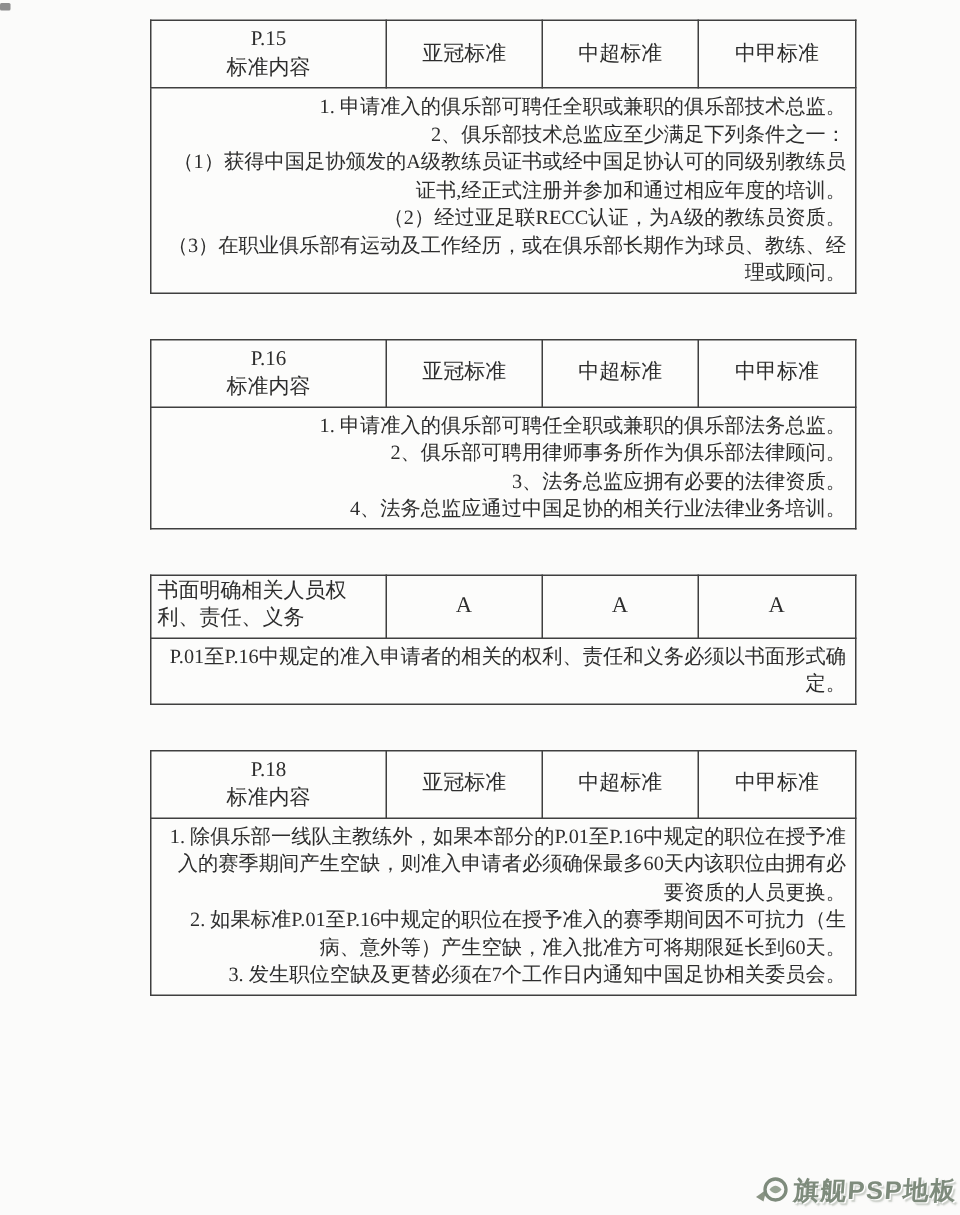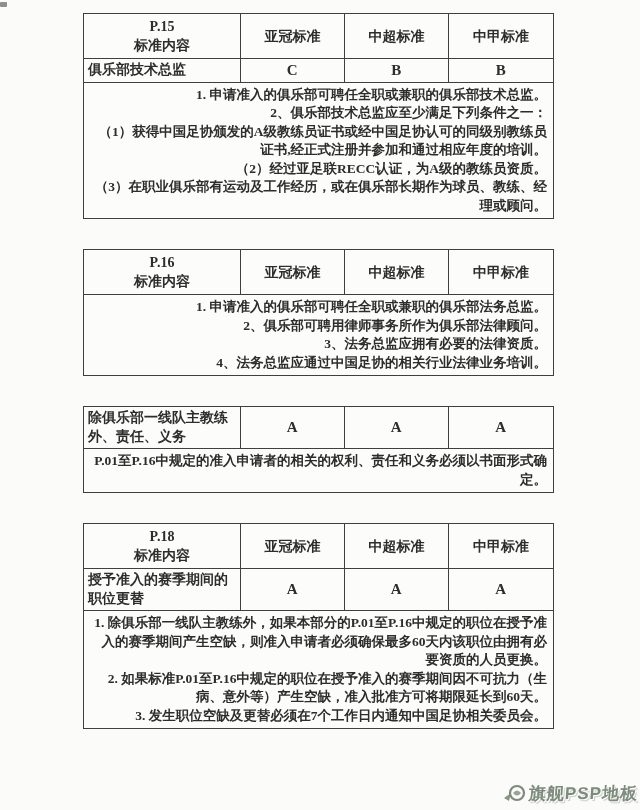--- a/index.html
+++ b/index.html
@@ -11,23 +11,22 @@
     position:relative;
     overflow:hidden;
   }
   .sheet{
     position:absolute;left:83px;top:13px;width:470px;
   }
   table.std{
     border-collapse:collapse;
     width:470px;
     table-layout:fixed;
-    margin:0 0 30px 0;
+    margin:0 0 30px 17px;
     background:#fcfcfb;
-    font-weight:bold;
   }
   table.std td{
     border:1px solid #3f3f3f;
     vertical-align:middle;
   }
   col.c0{width:157px}
   col.c1{width:104px}
   col.c2{width:104px}
   col.c3{width:105px}
   tr.head td{
@@ -95,26 +94,20 @@
     <tbody>
         <tr class="head">
       <td>
         <div>P.15</div>
         <div>标准内容</div>
       </td>
       <td>亚冠标准</td>
       <td>中超标准</td>
       <td>中甲标准</td>
     </tr>
-    <tr class="data">
-      <td class="label">俱乐部技术总监</td>
-      <td class="val">C</td>
-      <td class="val">B</td>
-      <td class="val">B</td>
-    </tr>
     <tr class="notes">
       <td colspan="4">
         <div class="note">1. 申请准入的俱乐部可聘任全职或兼职的俱乐部技术总监。</div>
         <div class="note">2、俱乐部技术总监应至少满足下列条件之一：</div>
         <div class="note">（1）获得中国足协颁发的A级教练员证书或经中国足协认可的同级别教练员证书,经正式注册并参加和通过相应年度的培训。</div>
         <div class="note">（2）经过亚足联RECC认证，为A级的教练员资质。</div>
         <div class="note">（3）在职业俱乐部有运动及工作经历，或在俱乐部长期作为球员、教练、经理或顾问。</div>
       </td>
     </tr>
   </tbody>
@@ -150,21 +143,21 @@
 
   <table class="std">
     <colgroup>
         <col class="c0">
         <col class="c1">
         <col class="c2">
         <col class="c3">
       </colgroup>
     <tbody>
     <tr class="data">
-      <td class="label">除俱乐部一线队主教练外、责任、义务</td>
+      <td class="label">书面明确相关人员权利、责任、义务</td>
       <td class="val">A</td>
       <td class="val">A</td>
       <td class="val">A</td>
     </tr>
     <tr class="notes">
       <td colspan="4">
         <div class="note">P.01至P.16中规定的准入申请者的相关的权利、责任和义务必须以书面形式确定。</div>
       </td>
     </tr>
   </tbody>
@@ -179,26 +172,20 @@
       </colgroup>
     <tbody>
         <tr class="head">
       <td>
         <div>P.18</div>
         <div>标准内容</div>
       </td>
       <td>亚冠标准</td>
       <td>中超标准</td>
       <td>中甲标准</td>
-    </tr>
-    <tr class="data">
-      <td class="label">授予准入的赛季期间的职位更替</td>
-      <td class="val">A</td>
-      <td class="val">A</td>
-      <td class="val">A</td>
     </tr>
     <tr class="notes">
       <td colspan="4">
         <div class="note">1. 除俱乐部一线队主教练外，如果本部分的P.01至P.16中规定的职位在授予准入的赛季期间产生空缺，则准入申请者必须确保最多60天内该职位由拥有必要资质的人员更换。</div>
         <div class="note">2. 如果标准P.01至P.16中规定的职位在授予准入的赛季期间因不可抗力（生病、意外等）产生空缺，准入批准方可将期限延长到60天。</div>
         <div class="note">3. 发生职位空缺及更替必须在7个工作日内通知中国足协相关委员会。</div>
       </td>
     </tr>
   </tbody>
     </table>

